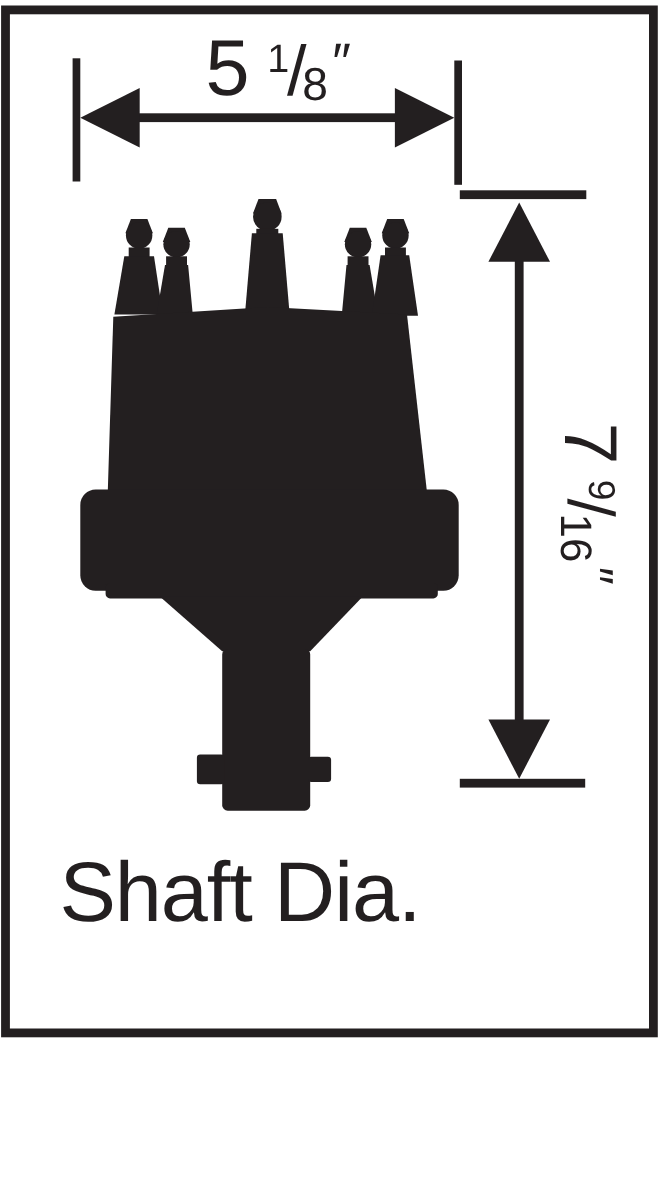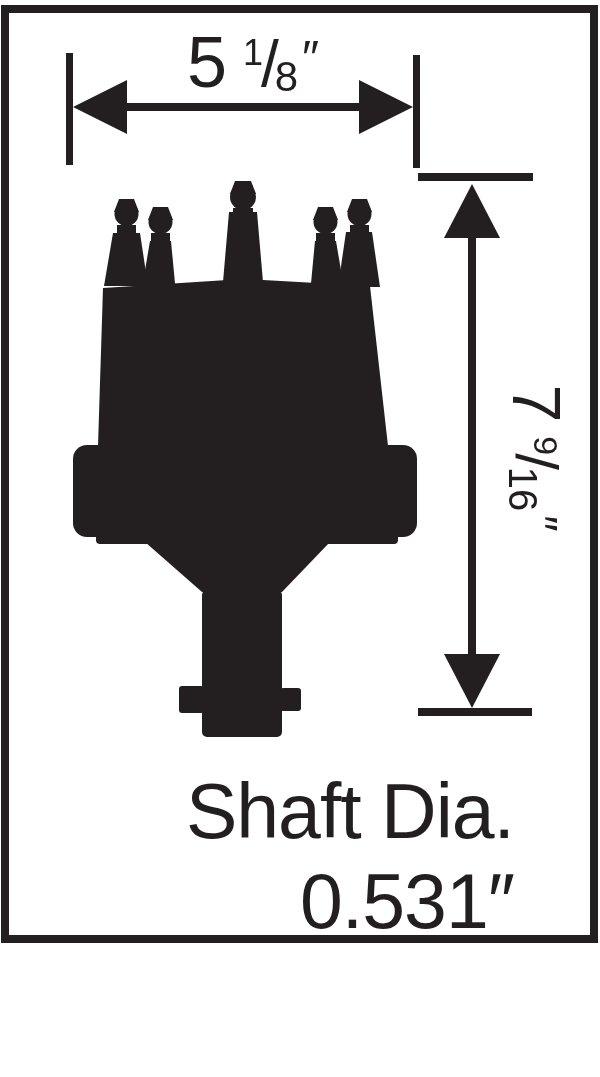--- a/index.html
+++ b/index.html
@@ -47,21 +47,21 @@
     transform-origin: center center;
   }
   .height-label .whole  { font-size: 68px; }
   .height-label .fnum   { font-size: 34px; margin: 8px  0 0 14px; }
   .height-label .fslash { font-size: 60px; margin: 5px  0 0 -2px; }
   .height-label .fden   { font-size: 40px; margin: 28px 0 0 -3px; }
   .height-label .funit  { font-size: 46px; margin: 7px  0 0 4px; }
   .shaft-label {
     position: absolute;
     left: 54px; top: 766px; width: 460px;
-    text-align: right;
+    text-align: left;
     font-size: 77px;
     line-height: 90px;
     letter-spacing: -1px;
   }
 </style>
 </head>
 <body>
 
 <div class="page">
 
@@ -142,16 +142,15 @@
   <div class="dim-label height-label">
     <span class="whole">7</span>
     <span class="fnum">9</span>
     <span class="fslash">/</span>
     <span class="fden">16</span>
     <span class="funit">″</span>
   </div>
 
   <div class="shaft-label">
     <div>Shaft Dia.</div>
-    <div>0.531″</div>
   </div>
 
 </div>
 
 </body></html>

